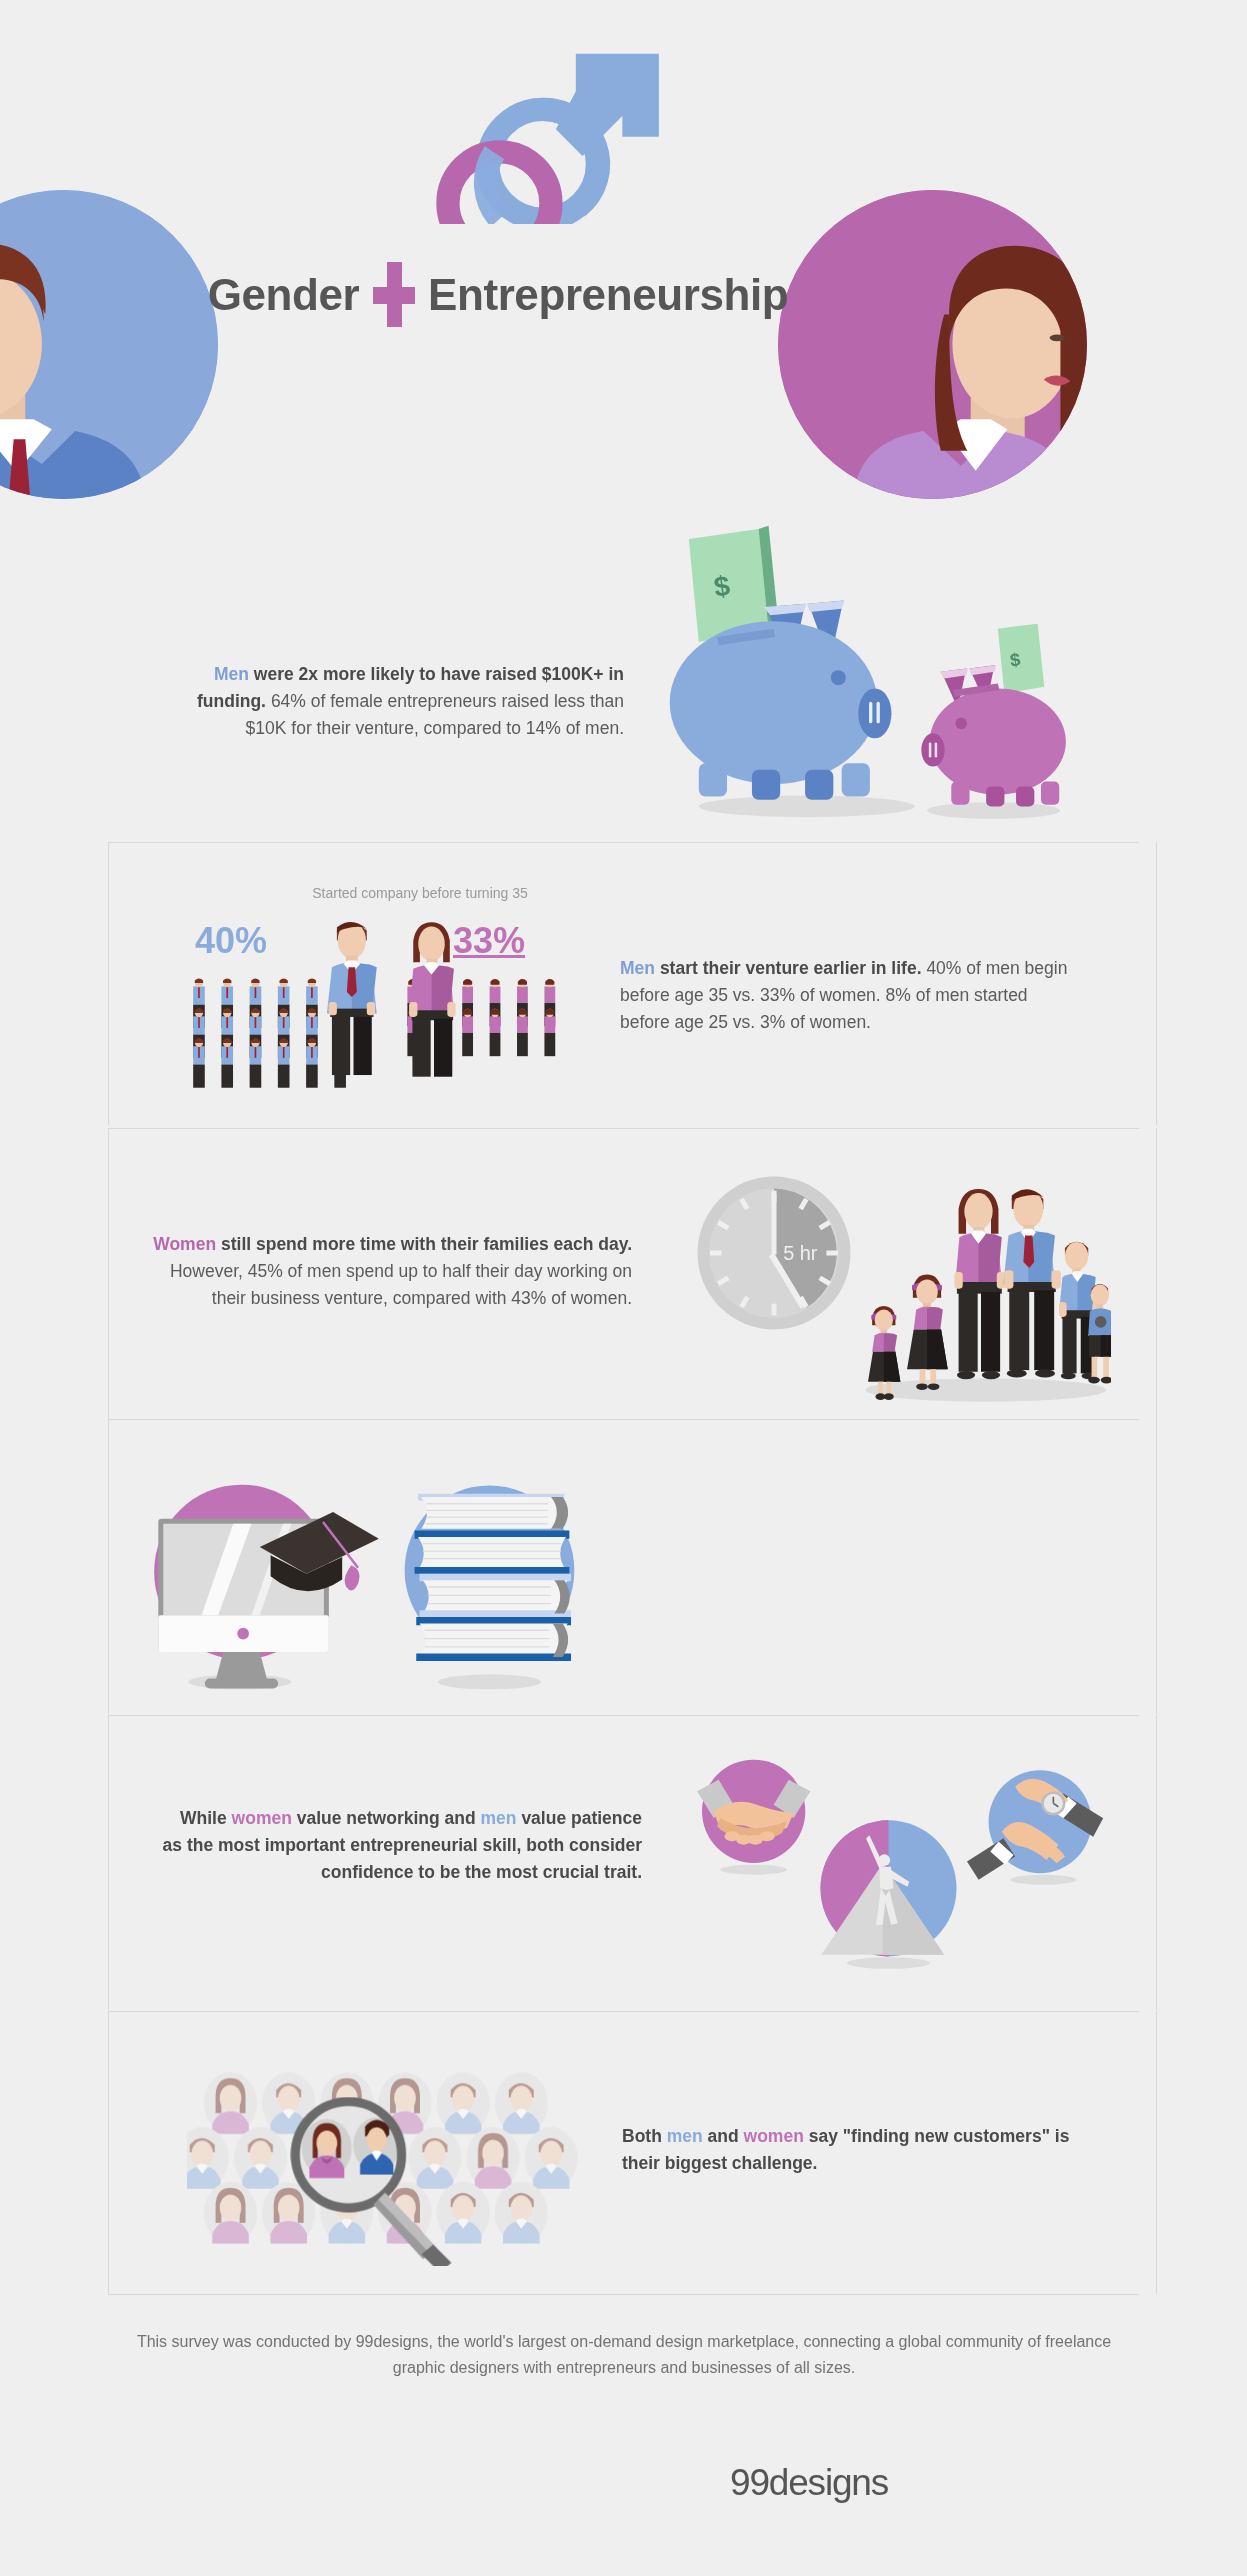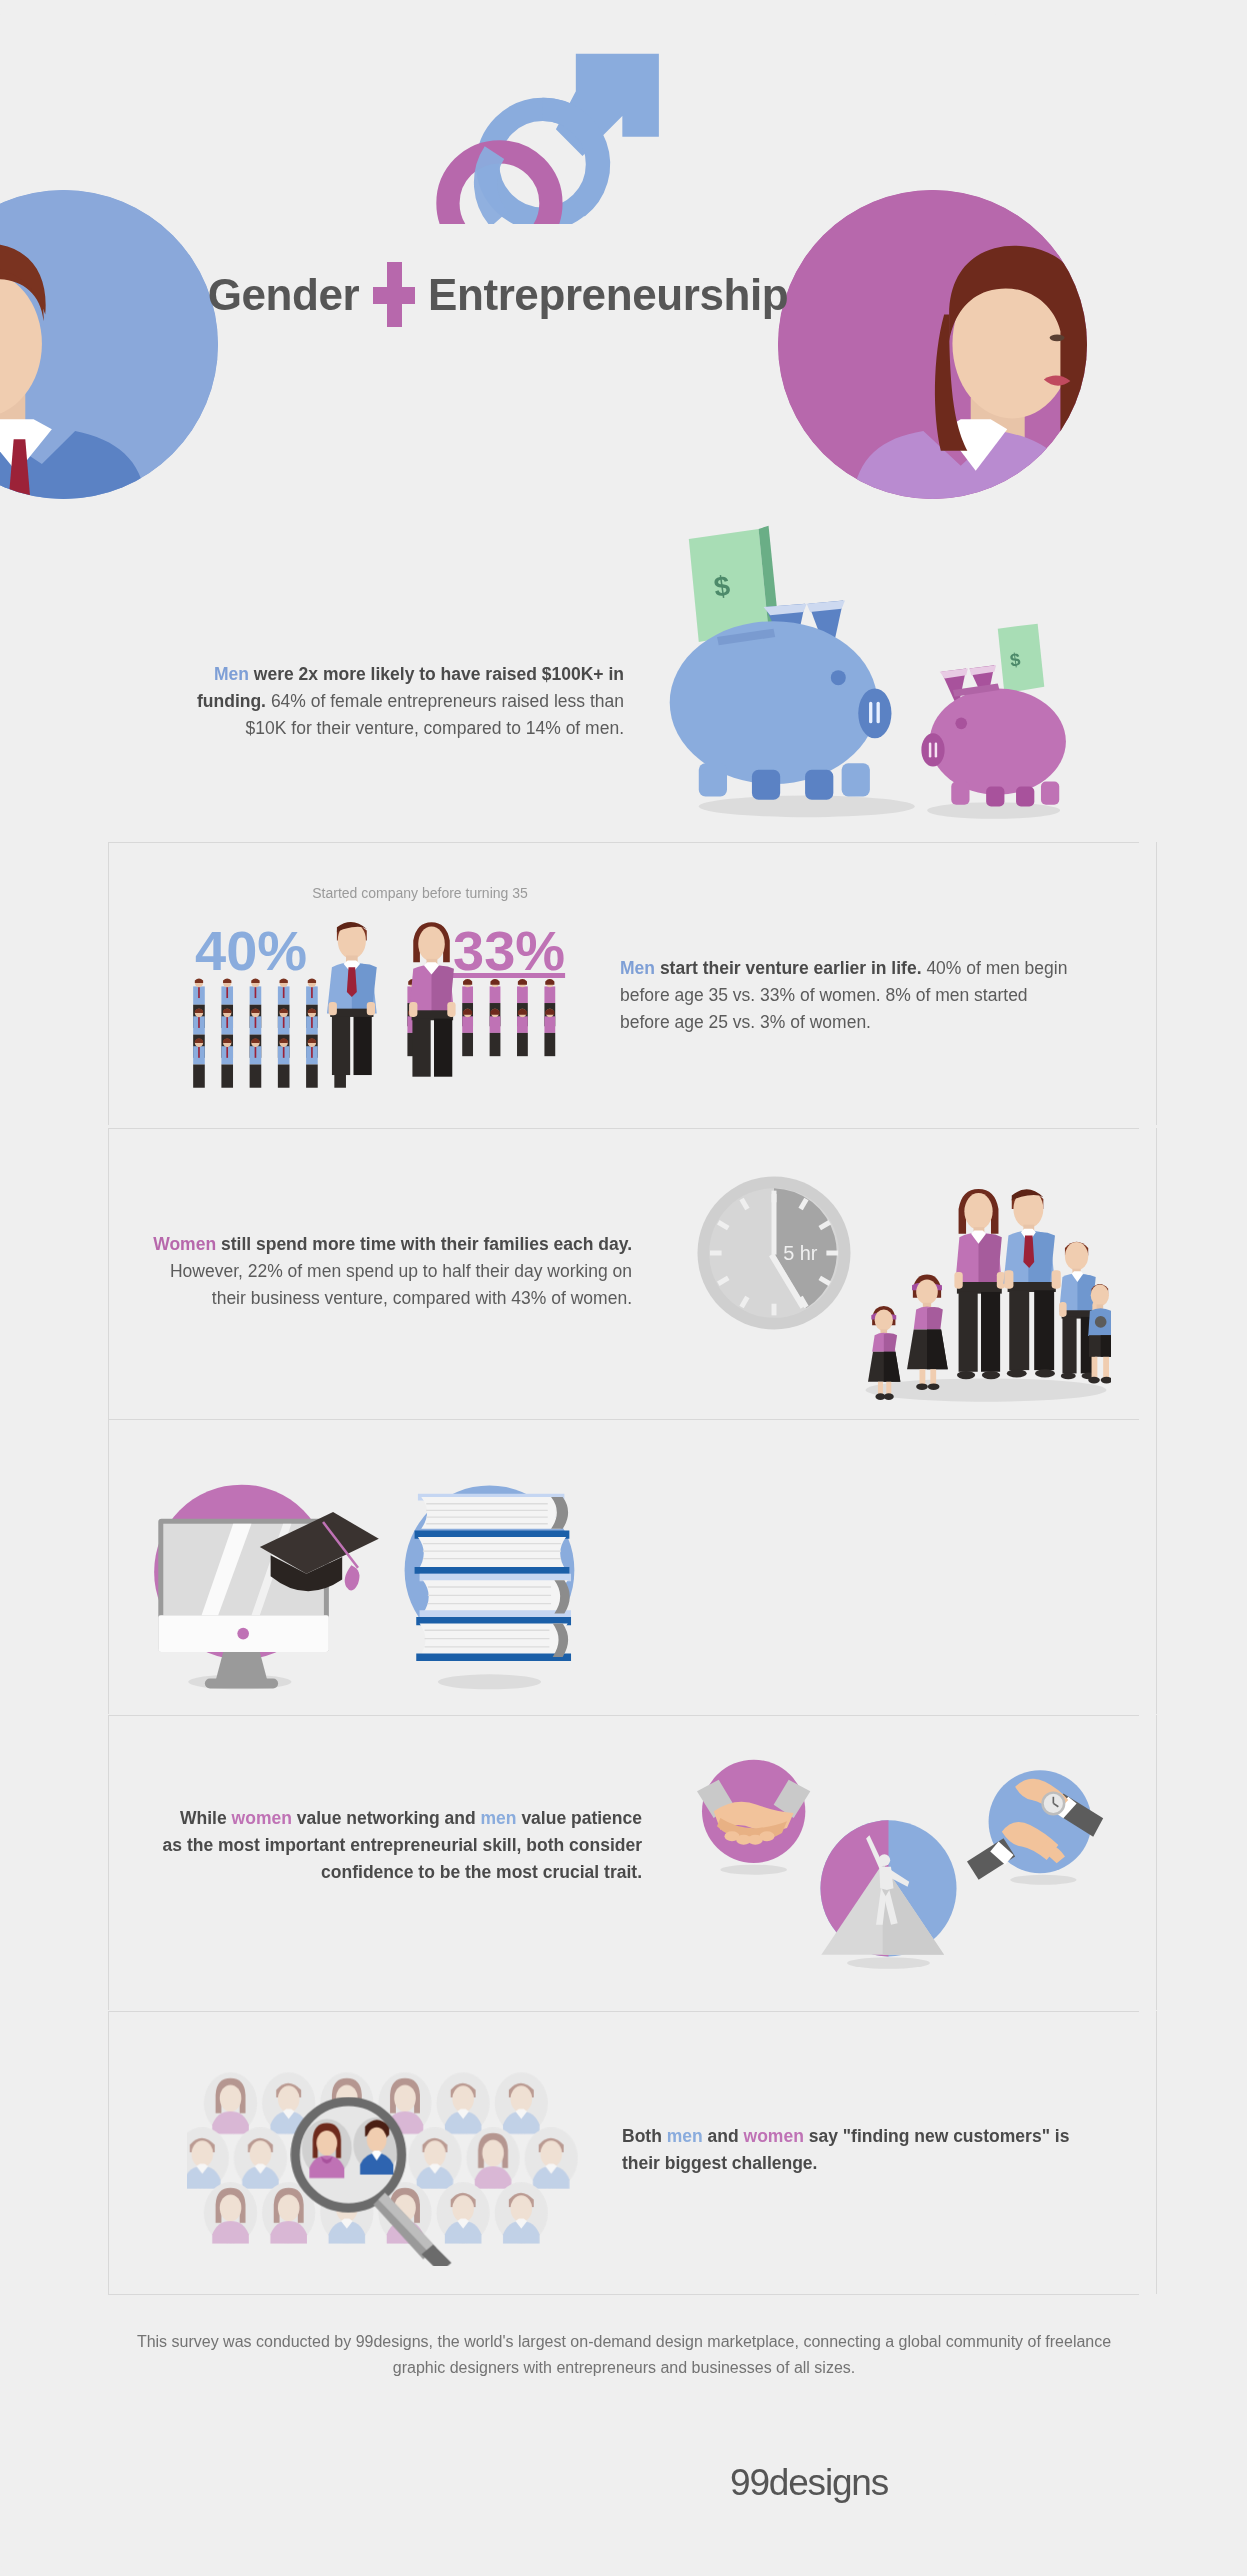--- a/index.html
+++ b/index.html
@@ -37,21 +37,21 @@
 
   .copy { font-size:17.5px; line-height:1.55; color:#5b5b5b; }
   .copy b { color:#4a4a4a; font-weight:700; }
   .men { color:#7e9fd6; font-weight:700; }
   .women { color:#b768ac; font-weight:700; }
   .men-inline { color:#8aacdd; }
   .women-inline { color:#bf72b5; }
   .r { text-align:right; }
   .l { text-align:left; }
 
-  .big-pct { font-size:56px; font-weight:700; line-height:1; }
+  .big-pct { font-size:36px; font-weight:700; line-height:1; }
   .pct-blue { color:#8aacdd; }
   .pct-pink { color:#bf72b5; }
   .caption { font-size:14px; color:#9a9a9a; }
 
   .footer-note { position:absolute; top:2329px; left:125px; width:998px; text-align:center;
     font-size:16px; line-height:1.6; color:#737373; }
   .brand { position:absolute; top:2462px; right:108px; font-size:37px; font-weight:400;
     color:#555; letter-spacing:-1.2px; }
 
   .shadow-ellipse { fill:#dcdcdc; }
@@ -463,21 +463,21 @@
     <span>40% of men begin before age 35 vs. 33% of women. 8% of men started before age 25 vs. 3% of women.</span>
   </div>
 
   <div class="divider" style="top:1128px;"></div>
   <div class="vline-l" style="left:108px; top:1128px; height:291px;"></div>
   <div class="vline-r" style="left:1156px; top:1128px; height:291px;"></div>
 
   <div class="copy r" style="position:absolute; left:133px; top:1231px; width:499px;">
     <b><span class="women">Women</span>
     <span>still spend more time with their families each day.</span></b>
-    <span>However, 22% of men spend up to half their day working on their business venture, compared with 43% of women.</span>
+    <span>However, 45% of men spend up to half their day working on their business venture, compared with 43% of women.</span>
   </div>
 
   <div style="position:absolute; left:695px; top:1174px;">
     <svg width="158" height="158" viewBox="0 0 190 190">
       <circle cx="95" cy="95" r="92" fill="#cfcfcf"></circle>
       <circle cx="95" cy="95" r="78" fill="#d6d6d6"></circle>
 
       <path d="M95 95 L95 17 A78 78 0 0 1 134 161 Z" fill="#a5a5a5"></path>
 
       <g stroke="#efefef" stroke-width="6" stroke-linecap="butt">

